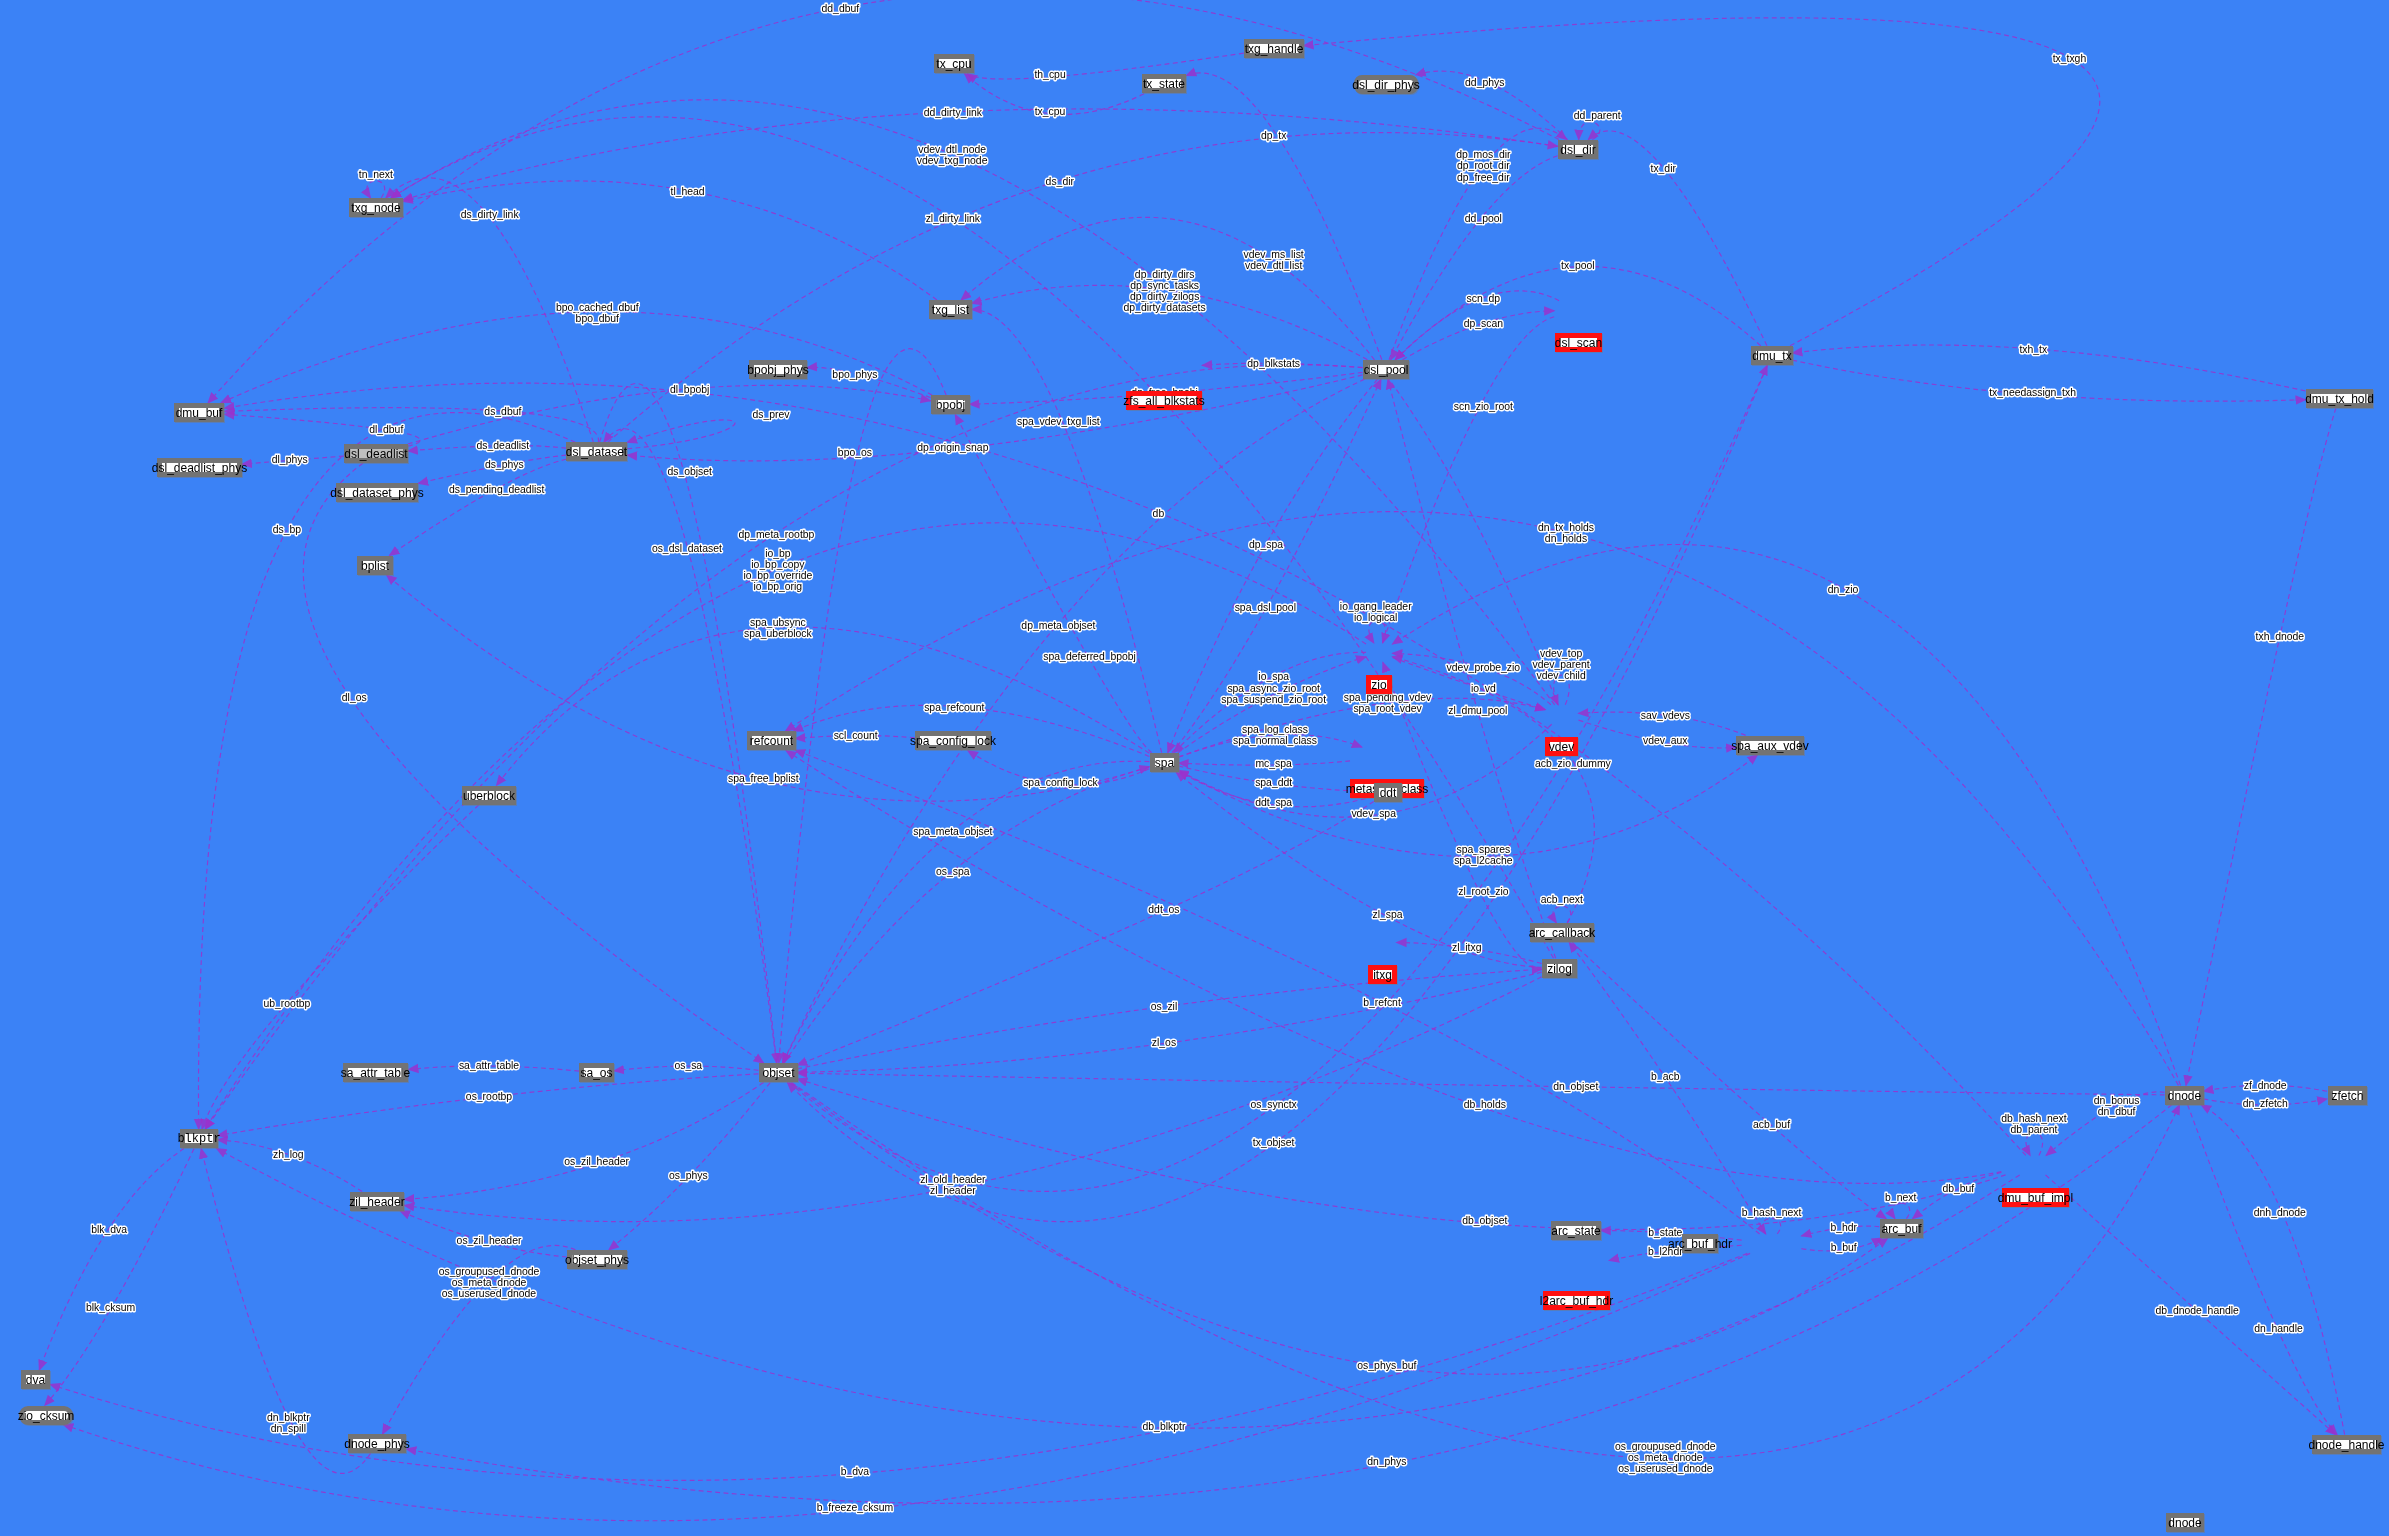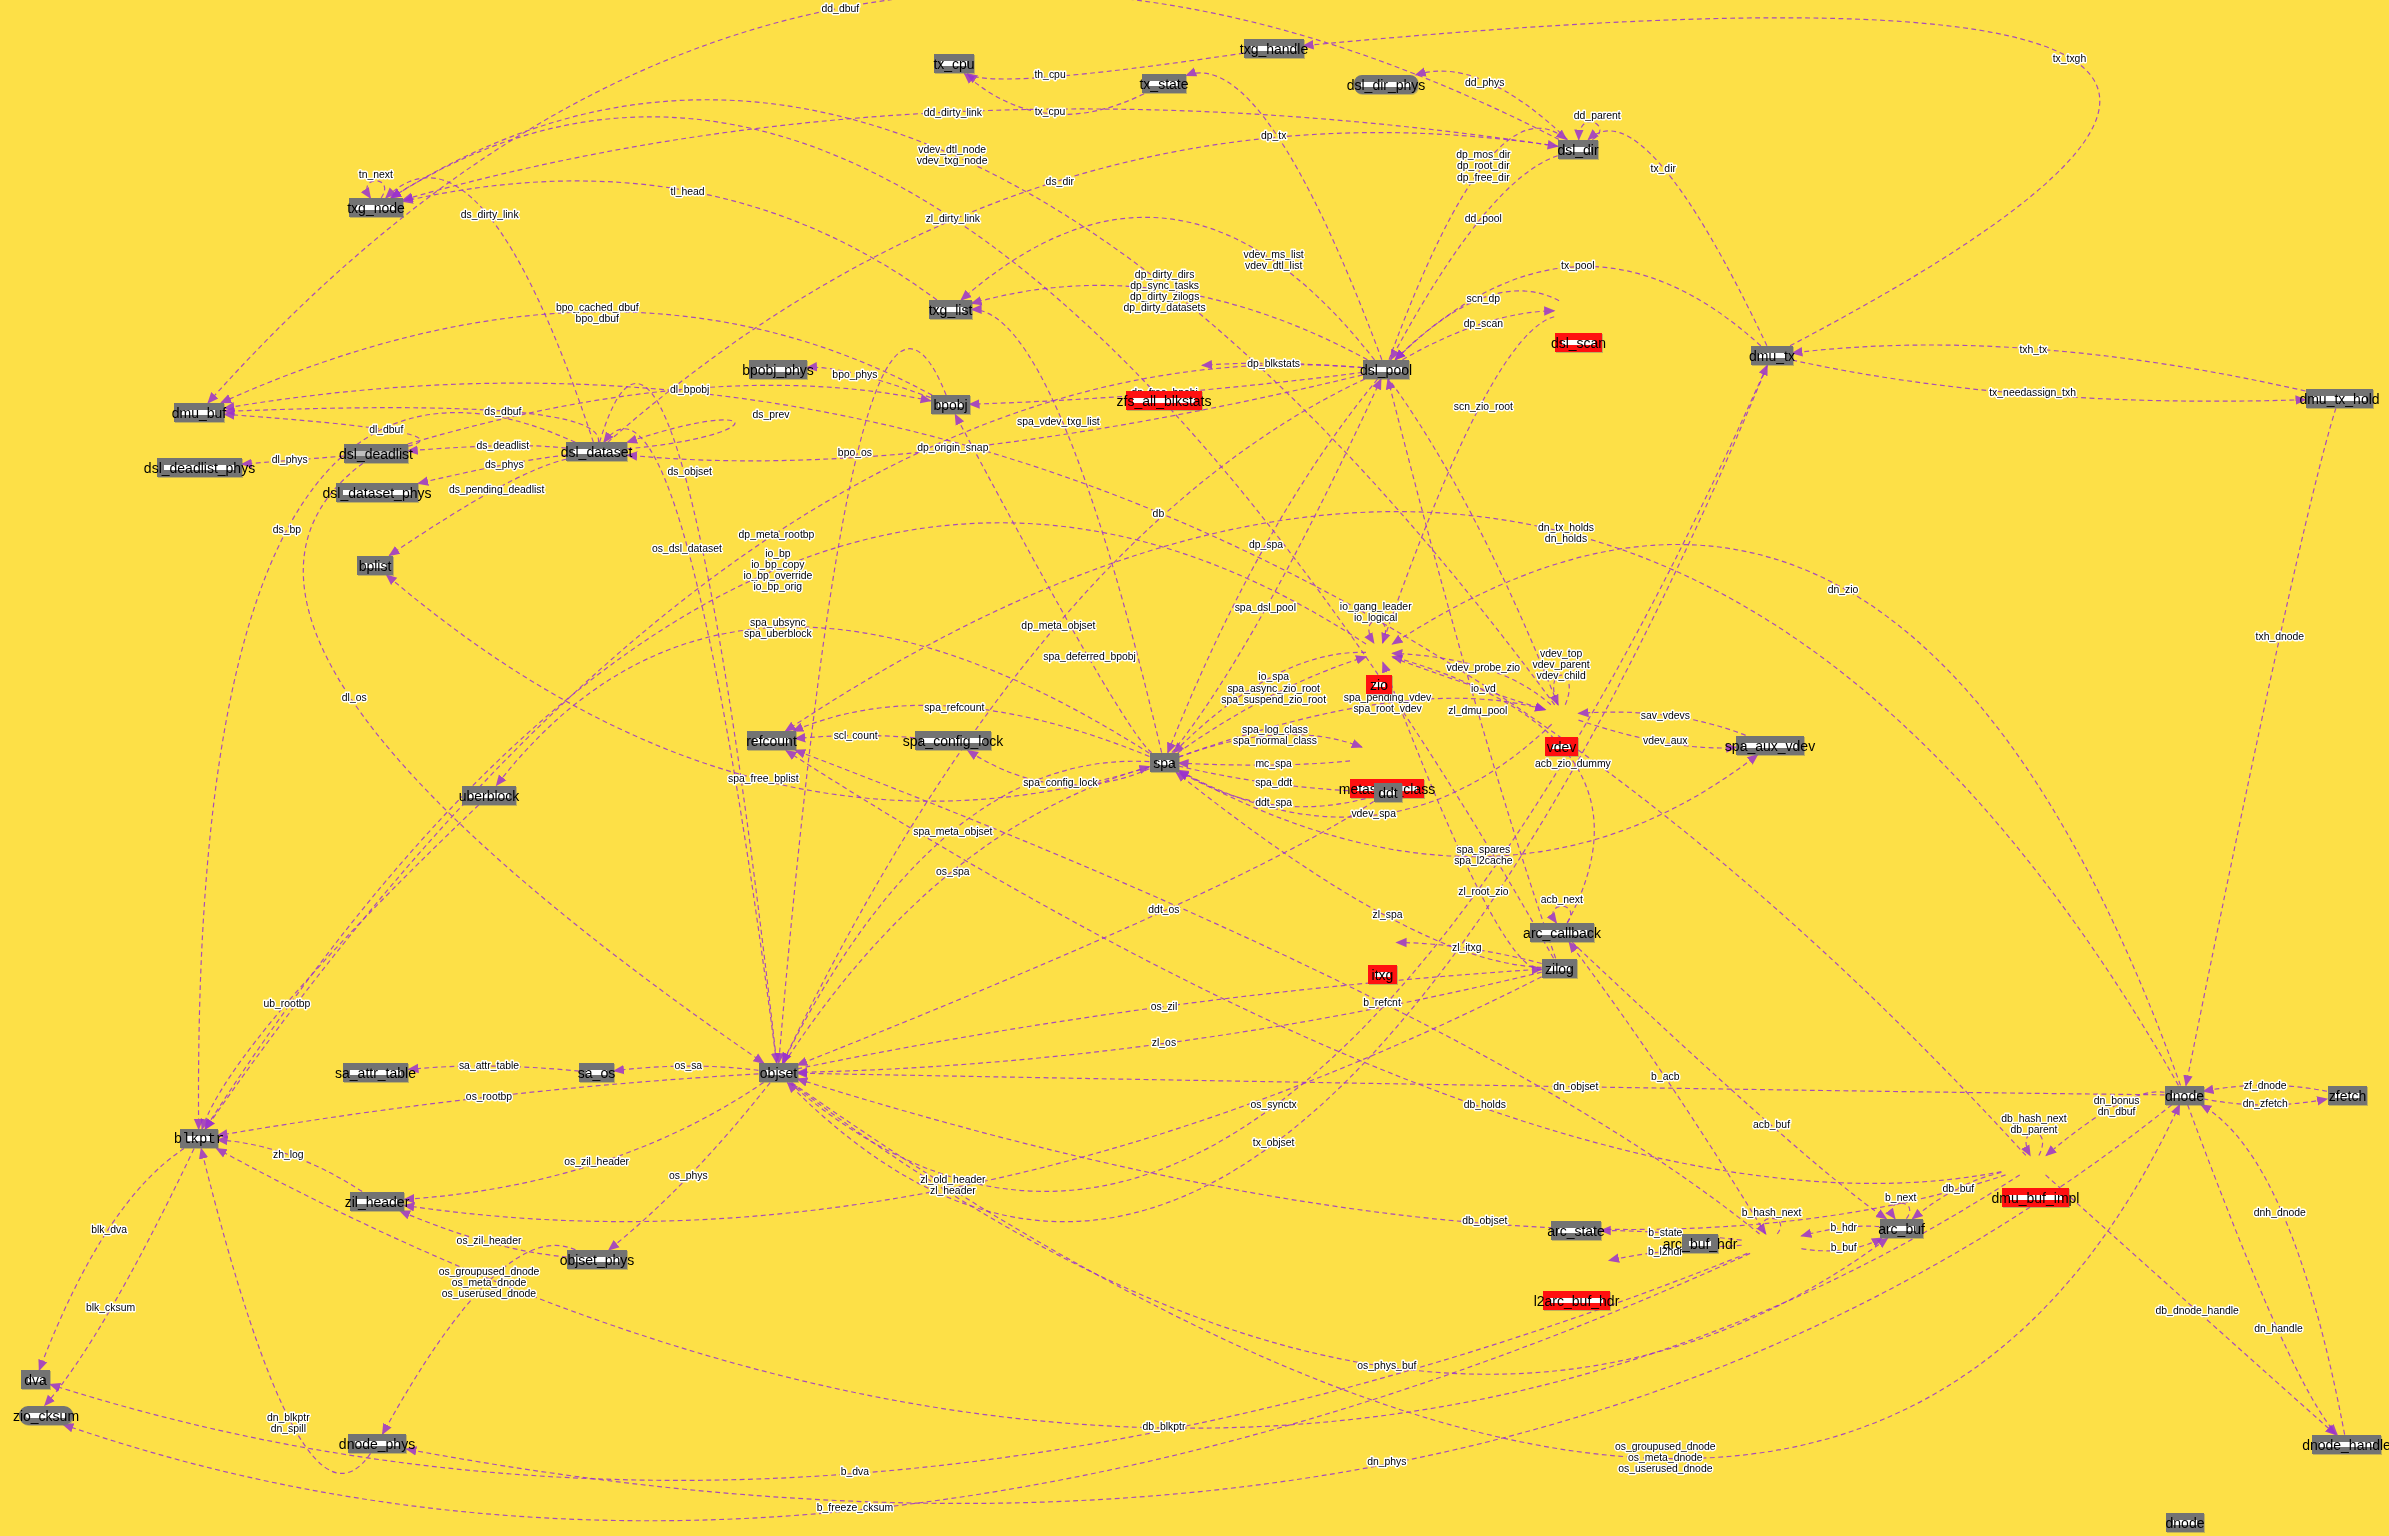--- a/index.html
+++ b/index.html
@@ -1,21 +1,21 @@
 <!DOCTYPE html>
 <html style="font-size:11px"><head>
 <meta charset="utf-8">
 <style>
   html,body{margin:0;padding:0;background:#ffffff;}
-  .canvas{position:relative;width:2389px;height:1536px;background:#fde047;overflow:hidden;
+  .canvas{position:relative;width:2389px;height:1536px;background:#3b82f6;overflow:hidden;
           font-family:"Liberation Sans", sans-serif;}
   #edge-layer{position:absolute;left:0;top:0;width:2389px;height:1536px;}
   #node-layer{position:absolute;left:0;top:0;width:2389px;height:1536px;pointer-events:none;}
-  .node{position:absolute;box-sizing:border-box;border:7px solid #737373;background:#fefefe;
-        color:#000;font-size:14px;text-align:center;white-space:nowrap;
+  .node{position:absolute;box-sizing:border-box;border:5px solid #737373;background:#fefefe;
+        color:#000;font-size:12px;text-align:center;white-space:nowrap;
         display:flex;align-items:center;justify-content:center;
         box-shadow:1px 1px 0 rgba(120,120,120,.45);pointer-events:auto;cursor:pointer;}
   .node.r{border-color:#ff1010;margin-top:32px;}
   .node.f{background:#bfbfbf;}
   .edge{fill:none;stroke-width:1.7;stroke-dasharray:7,5;opacity:.85;}
   .elabel{font-family:"Liberation Sans", sans-serif;font-size:15px;fill:#000;
           paint-order:stroke;stroke:#ffffff;stroke-width:4px;stroke-linejoin:round;text-anchor:middle;}
 </style>
 </head>
 <body>

